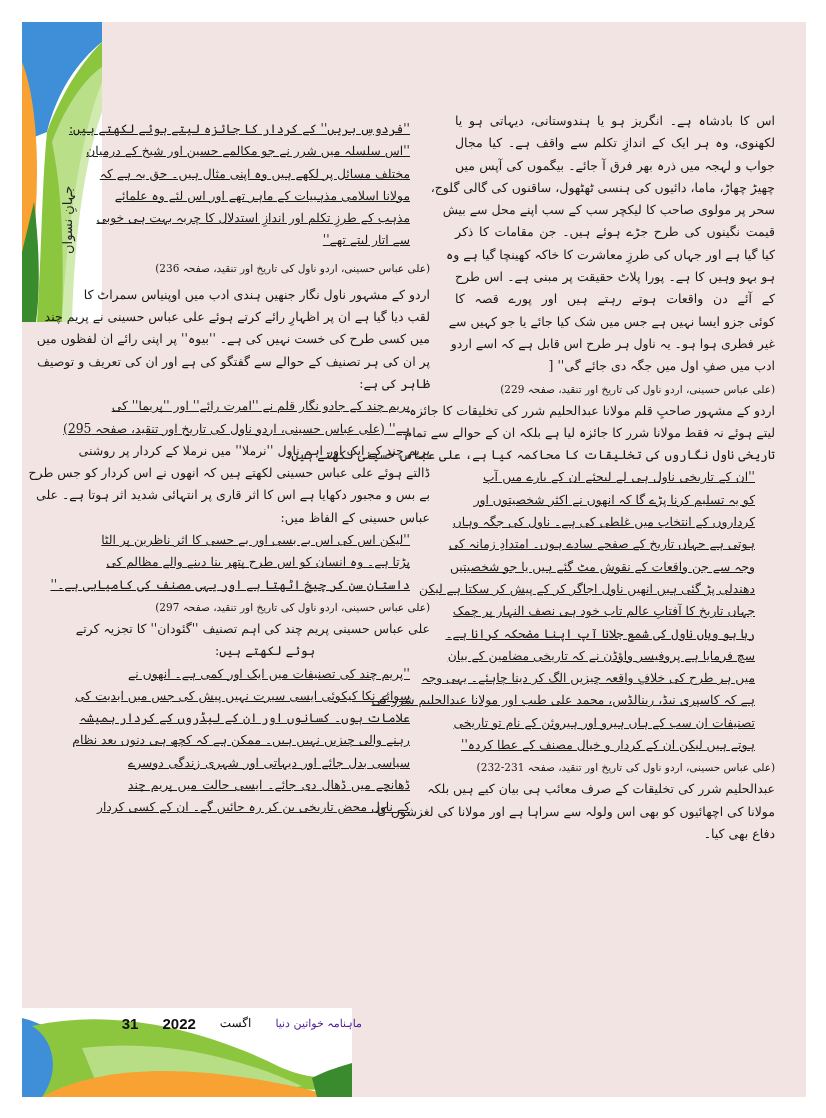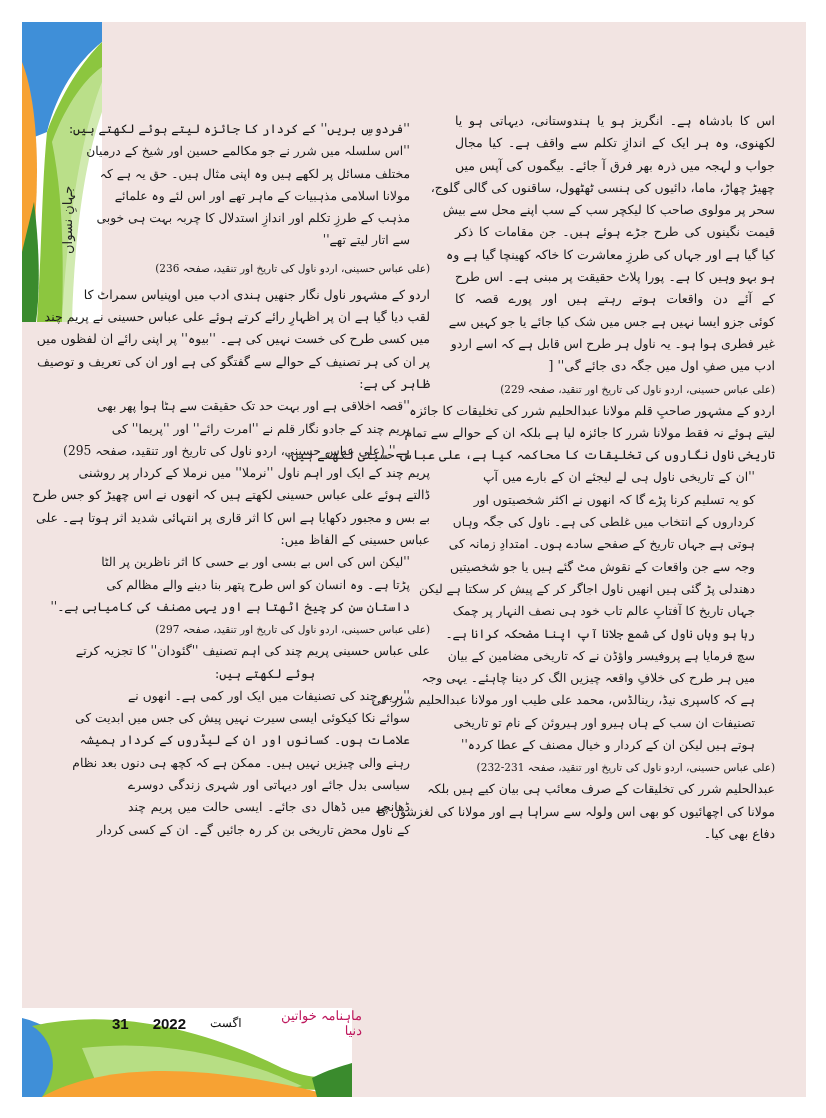--- a/index.html
+++ b/index.html
@@ -6,26 +6,26 @@
   body{width:826px;height:1118px;position:relative;overflow:hidden;font-family:"DejaVu Serif",serif;}
   .page{position:absolute;left:22px;top:22px;width:784px;height:1075px;background:#f2e4e2;}
   .deco-left{position:absolute;left:22px;top:22px;width:80px;height:300px;overflow:hidden;}
   .deco-bottom{position:absolute;left:22px;top:1008px;width:330px;height:89px;overflow:hidden;background:#ffffff;}
   .sidebar-title{position:absolute;left:60px;top:175px;width:30px;height:90px;writing-mode:vertical-rl;transform:rotate(180deg);font-size:13px;color:#222;text-align:center;direction:rtl;}
   .col{position:absolute;direction:rtl;text-align:right;color:#1a1a1a;font-size:12.5px;line-height:22.3px;}
   .col-right{left:455px;top:110px;width:320px;}
   .col-left{left:100px;top:118px;width:330px;}
   .line{display:block;white-space:nowrap;text-align:justify;text-align-last:justify;}
   .quote{padding-right:20px;padding-left:28px;}
-  .quote .line{font-size:12.3px;}
+  .quote .line{font-size:12.3px;text-decoration:underline;}
   .cite{display:block;font-size:10.5px;white-space:nowrap;line-height:22px;}
   .last{text-align-last:right;}
   .centered{text-align-last:center;}
   .footer{position:absolute;left:112px;top:1012px;width:250px;height:22px;direction:rtl;display:flex;align-items:center;gap:24px;font-family:"Liberation Sans",sans-serif;}
-  .footer .mag{font-family:"DejaVu Serif",serif;font-size:13px;color:#be185d;}
+  .footer .mag{font-family:"DejaVu Serif",serif;font-size:11px;color:#4c1d95;}
   .footer .month{font-family:"DejaVu Serif",serif;font-size:12px;color:#111;}
   .footer .num{font-weight:bold;font-size:15px;color:#111;}
 </style>
 </head>
 <body>
 
 <div class="page"></div>
 
 <div class="deco-left">
   <svg width="80" height="300" viewBox="0 0 80 300">
@@ -115,27 +115,26 @@
   </div>
   <span class="cite" style="line-height:32px">(علی عباس حسینی، اردو ناول کی تاریخ اور تنقید، صفحہ 236)</span>
   <div>
     <span class="line">اردو کے مشہور ناول نگار جنھیں ہندی ادب میں اوپنیاس سمراٹ کا</span>
     <span class="line">لقب دیا گیا ہے ان پر اظہارِ رائے کرتے ہوئے علی عباس حسینی نے پریم چند</span>
     <span class="line">میں کسی طرح کی خست نہیں کی ہے۔ ''بیوہ'' پر اپنی رائے ان لفظوں میں</span>
     <span class="line">پر ان کی ہر تصنیف کے حوالے سے گفتگو کی ہے اور ان کی تعریف و توصیف</span>
     <span class="line last">ظاہر کی ہے:</span>
   </div>
   <div class="quote">
-    <span class="line">''قصہ اخلاقی ہے اور بہت حد تک حقیقت سے ہٹا ہوا پھر بھی</span>
     <span class="line">پریم چند کے جادو نگار قلم نے ''امرت رائے'' اور ''پریما'' کی</span>
     <span class="line last">ہے'' (علی عباس حسینی، اردو ناول کی تاریخ اور تنقید، صفحہ 295)</span>
   </div>
   <div>
     <span class="line">پریم چند کے ایک اور اہم ناول ''نرملا'' میں نرملا کے کردار پر روشنی</span>
-    <span class="line">ڈالتے ہوئے علی عباس حسینی لکھتے ہیں کہ انھوں نے اس چھیڑ کو جس طرح</span>
+    <span class="line">ڈالتے ہوئے علی عباس حسینی لکھتے ہیں کہ انھوں نے اس کردار کو جس طرح</span>
     <span class="line">بے بس و مجبور دکھایا ہے اس کا اثر قاری پر انتہائی شدید اثر ہوتا ہے۔ علی</span>
     <span class="line last">عباس حسینی کے الفاظ میں:</span>
   </div>
   <div class="quote">
     <span class="line">''لیکن اس کی اس بے بسی اور بے حسی کا اثر ناظرین پر الٹا</span>
     <span class="line">پڑتا ہے۔ وہ انسان کو اس طرح پتھر بنا دینے والے مظالم کی</span>
     <span class="line last">داستان سن کر چیخ اٹھتا ہے اور یہی مصنف کی کامیابی ہے۔''</span>
   </div>
   <span class="cite">(علی عباس حسینی، اردو ناول کی تاریخ اور تنقید، صفحہ 297)</span>
   <div>

